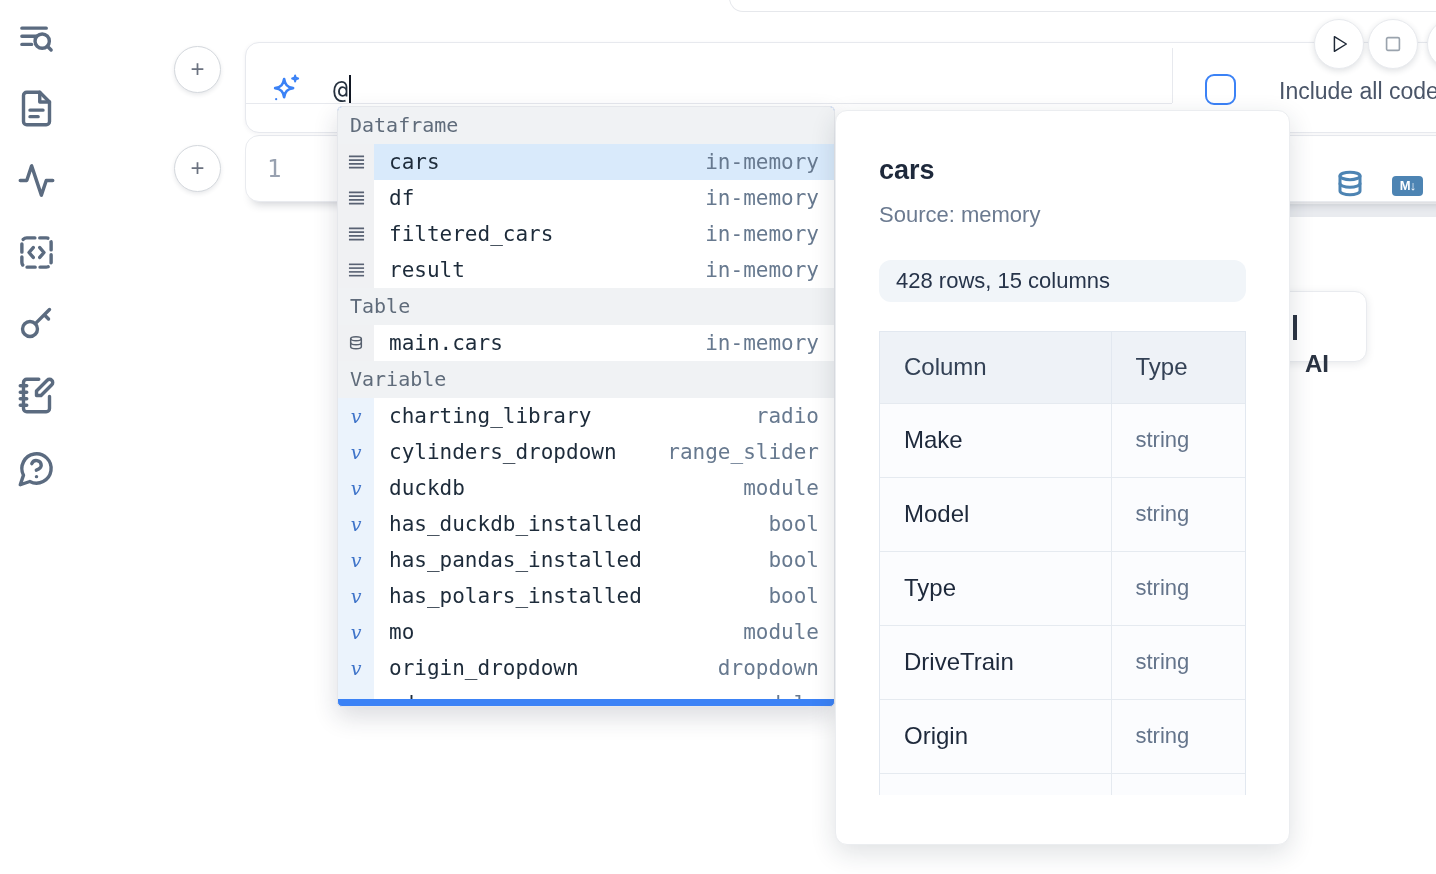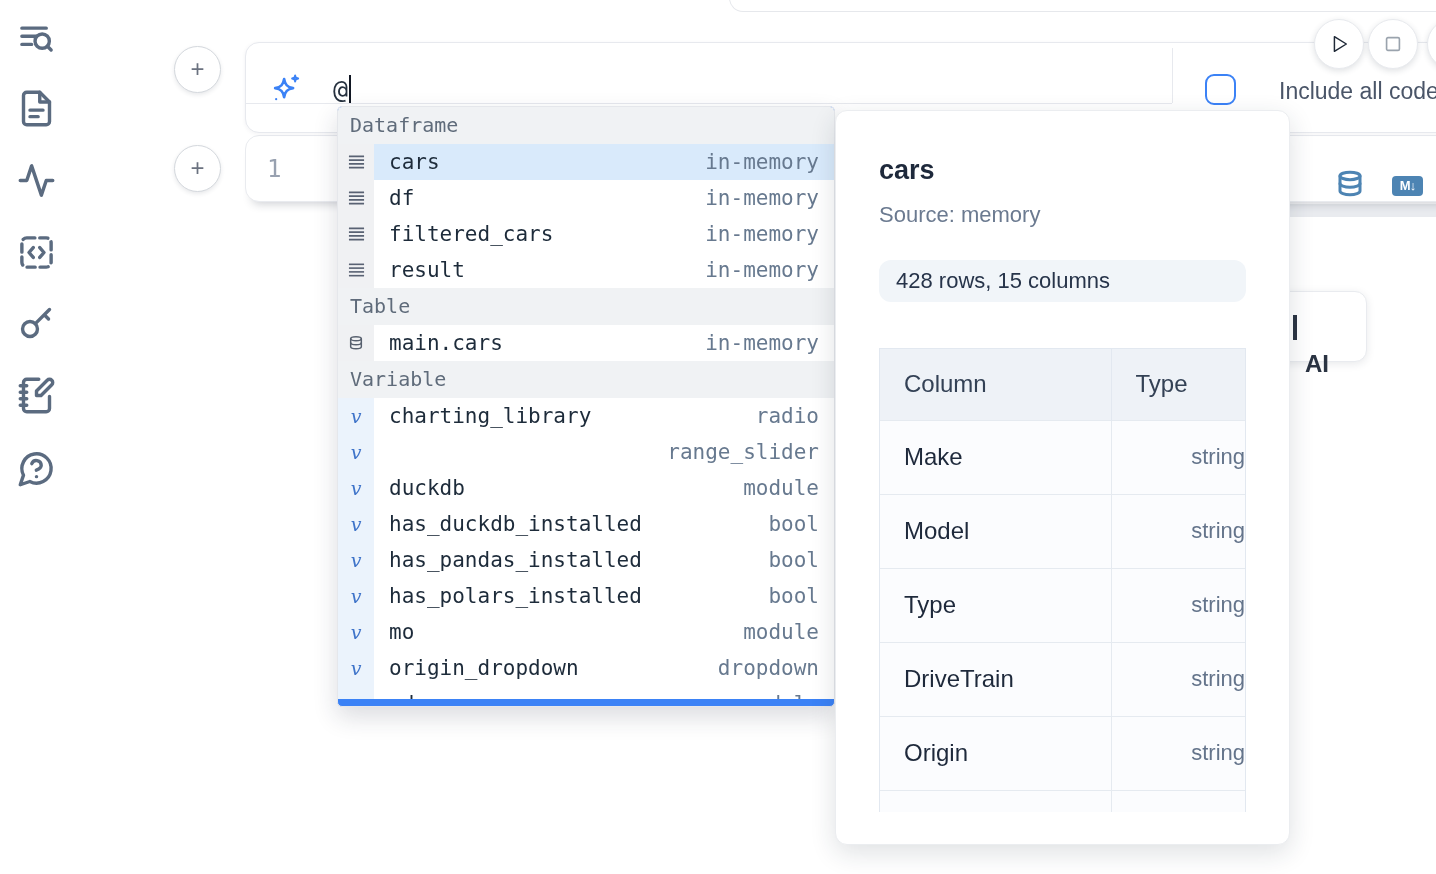--- a/index.html
+++ b/index.html
@@ -98,29 +98,29 @@
   .clip13 { height:13px; overflow:hidden; }
 
   
   .detail-panel { left:835px; top:110px; width:455px; height:735px; background:#fff;
     border:1px solid #ebedf0; border-radius:12px; box-shadow:0 8px 26px rgba(30,40,60,.14);
     z-index:10; padding:43px; overflow:hidden; }
   .dp-title { font-size:27px; font-weight:bold; color:#1e293b; margin-top:1px; }
   .dp-source { font-size:22px; color:#6b7a90; margin-top:16px; }
   .dp-badge { margin-top:32px; height:42px; line-height:42px; background:#f1f5f9;
     border-radius:12px; padding:0 17px; font-size:22px; color:#27344a; }
-  .dp-table-wrap { margin-top:46px; height:464px; overflow:hidden;
+  .dp-table-wrap { margin-top:29px; height:464px; overflow:hidden;
     border:1px solid #e2e8f0; border-bottom:none; }
   table.dp-table { border-collapse:collapse; width:100%; }
   .dp-table th { background:#eef2f7; height:71px; text-align:left; padding-left:24px;
     font-size:24px; font-weight:normal; color:#334155; border-right:1px solid #e2e8f0; }
   .dp-table th:last-child { border-right:none; width:134px; }
   .dp-table td { background:#fbfcfe; height:74px; padding-left:24px;
     border-top:1px solid #e5eaf0; border-right:1px solid #e5eaf0; }
-  .dp-table td:last-child { border-right:none;text-align:right; }
+  .dp-table td:last-child { border-right:none; }
   .dp-col-name { font-family:Liberation Sans, sans-serif; font-size:24px; color:#1e293b; }
   .dp-col-type { font-size:22px; color:#64748b; }
 </style>
 </head>
 <body>
 
 <div class="abs sidebar">
   <span class="sb-icon" style="top:20px">
     <svg viewBox="0 0 24 24">
         <path d="M3 5h15M3 10h9"></path>
@@ -324,20 +324,21 @@
       <span class="ac-type">radio</span>
     </span>
   </div>
 
   <div class="ac-row kind-variable">
     <span class="ac-gutter">
 
       <span class="i-var">v</span>
     </span>
     <span class="ac-main">
+      <span class="ac-name">cylinders_dropdown</span>
       <span class="ac-type">range_slider</span>
     </span>
   </div>
 
   <div class="ac-row kind-variable">
     <span class="ac-gutter">
 
       <span class="i-var">v</span>
     </span>
     <span class="ac-main">

